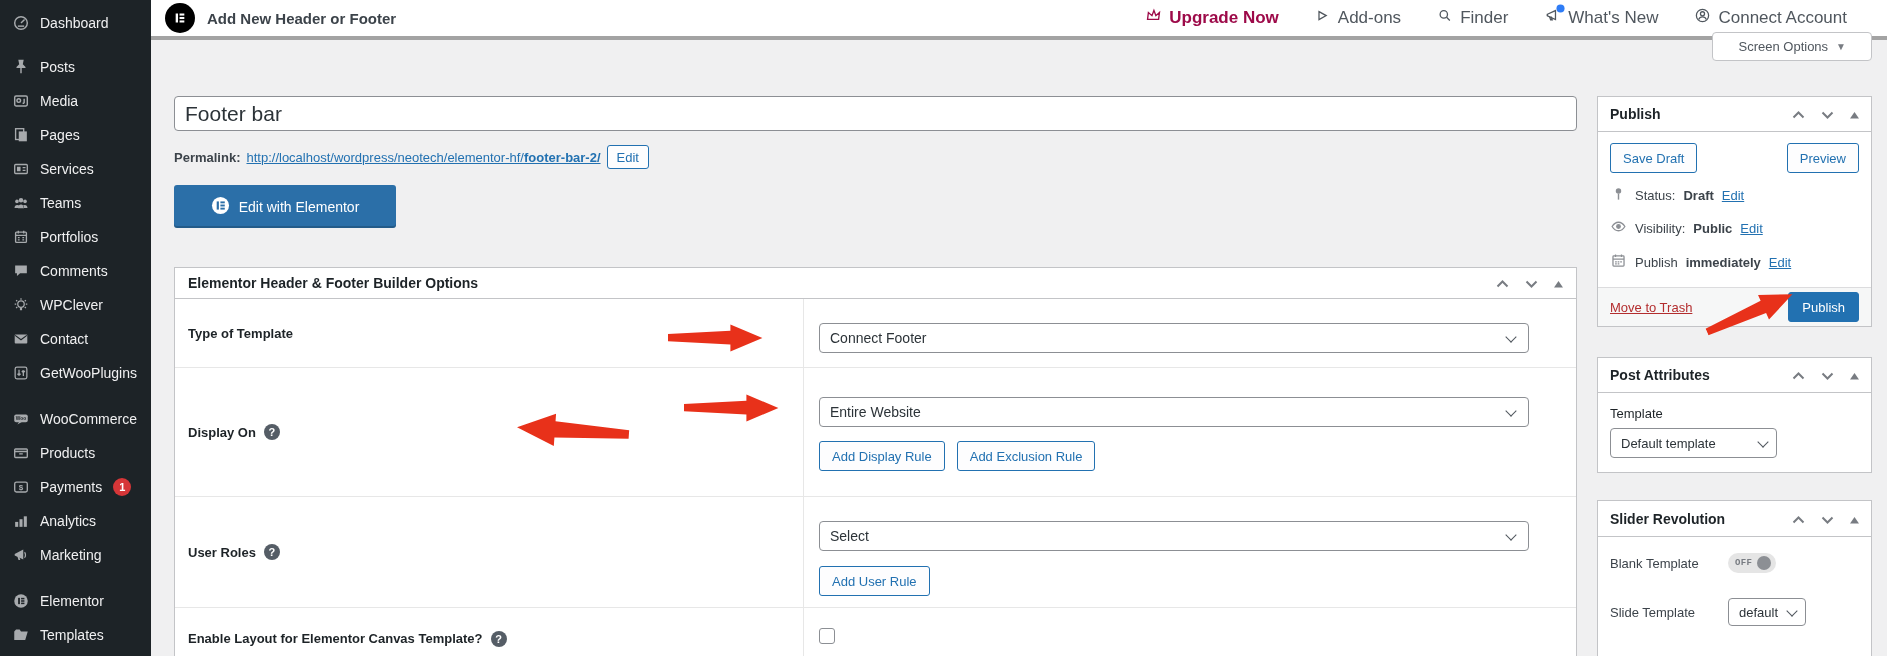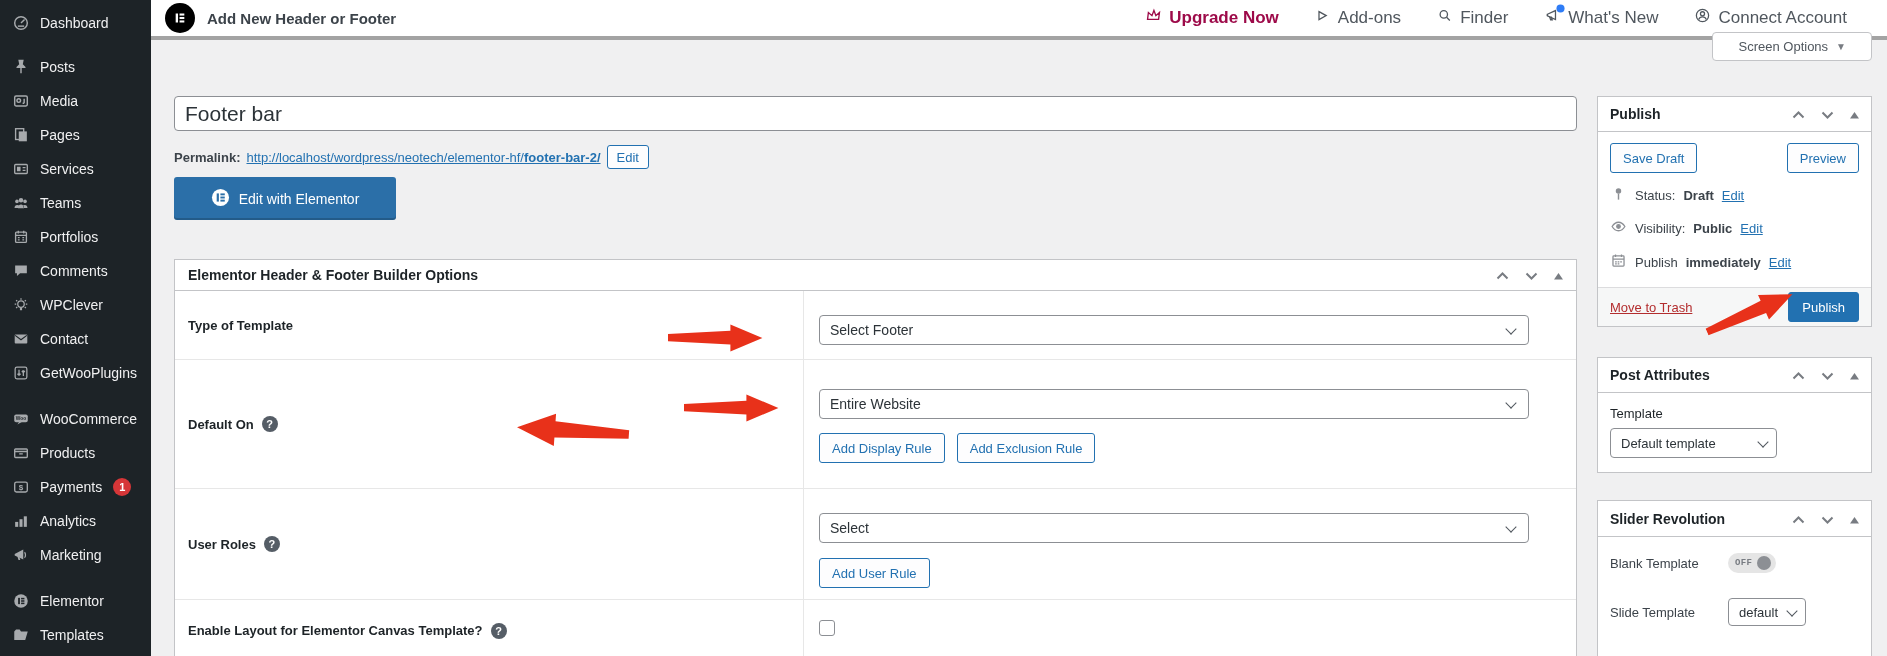--- a/index.html
+++ b/index.html
@@ -29,21 +29,21 @@
   .so-caret { font-size:10px; color:#787c82; }
   
   .main-col { position:absolute; left:174px; top:96px; width:1403px; }
   .title-input { width:100%; height:35px; border:1px solid #8c8f94; border-radius:4px; background:#fff; font-size:21px; color:#2c3338; padding:0 10px; font-family:"Liberation Sans",sans-serif; }
   .permalink { margin-top:14px; display:flex; align-items:center; gap:6px; font-size:13px; color:#3c434a; }
   .permalink b { font-weight:bold; }
   .plink { color:#2271b1; text-decoration:underline; cursor:pointer; }
   .btn-sec { display:inline-flex; align-items:center; justify-content:center; height:30px; padding:0 12px; background:#fdfdfe; border:1px solid #2271b1; border-radius:3px; color:#2271b1; font-size:13px; cursor:pointer; white-space:nowrap; }
   .btn-sec.small { height:24px; padding:0 9px; }
   .btn-primary { display:inline-flex; align-items:center; justify-content:center; height:30px; padding:0 13px; background:#2271b1; border:1px solid #2271b1; border-radius:3px; color:#fff; font-size:13px; cursor:pointer; }
-  .ele-btn { margin-top:8px; width:222px; height:43px; background:#2b6fa8; border-radius:3px; color:#fff; font-size:14px; display:flex; align-items:center; justify-content:center; gap:9px; cursor:pointer; box-shadow:inset 0 -2px 0 rgba(0,0,0,.18); }
+  .ele-btn { margin-top:16px; width:222px; height:43px; background:#2b6fa8; border-radius:3px; color:#fff; font-size:14px; display:flex; align-items:center; justify-content:center; gap:9px; cursor:pointer; box-shadow:inset 0 -2px 0 rgba(0,0,0,.18); }
   
   .metabox { margin-top:39px; background:#fff; border:1px solid #c3c4c7; height:400px; overflow:hidden; }
   .mb-header { height:31px; display:flex; align-items:center; padding:0 13px; font-size:14px; font-weight:bold; color:#1d2327; border-bottom:1px solid #c3c4c7; }
   .hdr-icons { margin-left:auto; display:flex; align-items:center; gap:16px; cursor:pointer; }
   .mb-row { display:flex; }
   .mb-row + .mb-row { border-top:1px solid #e7e7e7; }
   .mb-label { width:629px; flex:0 0 629px; border-right:1px solid #e7e7e7; padding-left:13px; display:flex; align-items:center; gap:8px; font-weight:bold; font-size:13px; color:#1d2327; }
   .mb-field { flex:1; padding-left:15px; }
   .r1 { height:68px; } .r2 { height:129px; } .r3 { height:111px; } .r4 { height:62px; }
   .fake-select { position:relative; width:710px; height:30px; background:#fff; border:1px solid #8c8f94; border-radius:4px; display:flex; align-items:center; padding:0 30px 0 10px; font-size:14px; color:#2c3338; cursor:pointer; }
@@ -347,29 +347,29 @@
             </svg></span>
       </span>
     </div>
 
     <div class="mb-row r1">
       <div class="mb-label">
           <span>Type of Template</span>
         </div>
       <div class="mb-field" style="padding-top:24px;">
         <div class="fake-select">
-          <span>Select Footer</span>
+          <span>Connect Footer</span>
           <span class="chev"></span>
         </div>
       </div>
     </div>
 
     <div class="mb-row r2">
       <div class="mb-label">
-        <span>Default On</span>
+        <span>Display On</span>
         <span class="help">?</span>
       </div>
       <div class="mb-field" style="padding-top:29px;">
         <div class="fake-select">
           <span>Entire Website</span>
           <span class="chev"></span>
         </div>
         <div style="margin-top:14px; display:flex; gap:12px;">
           <span class="btn-sec">Add Display Rule</span>
           <span class="btn-sec">Add Exclusion Rule</span>

